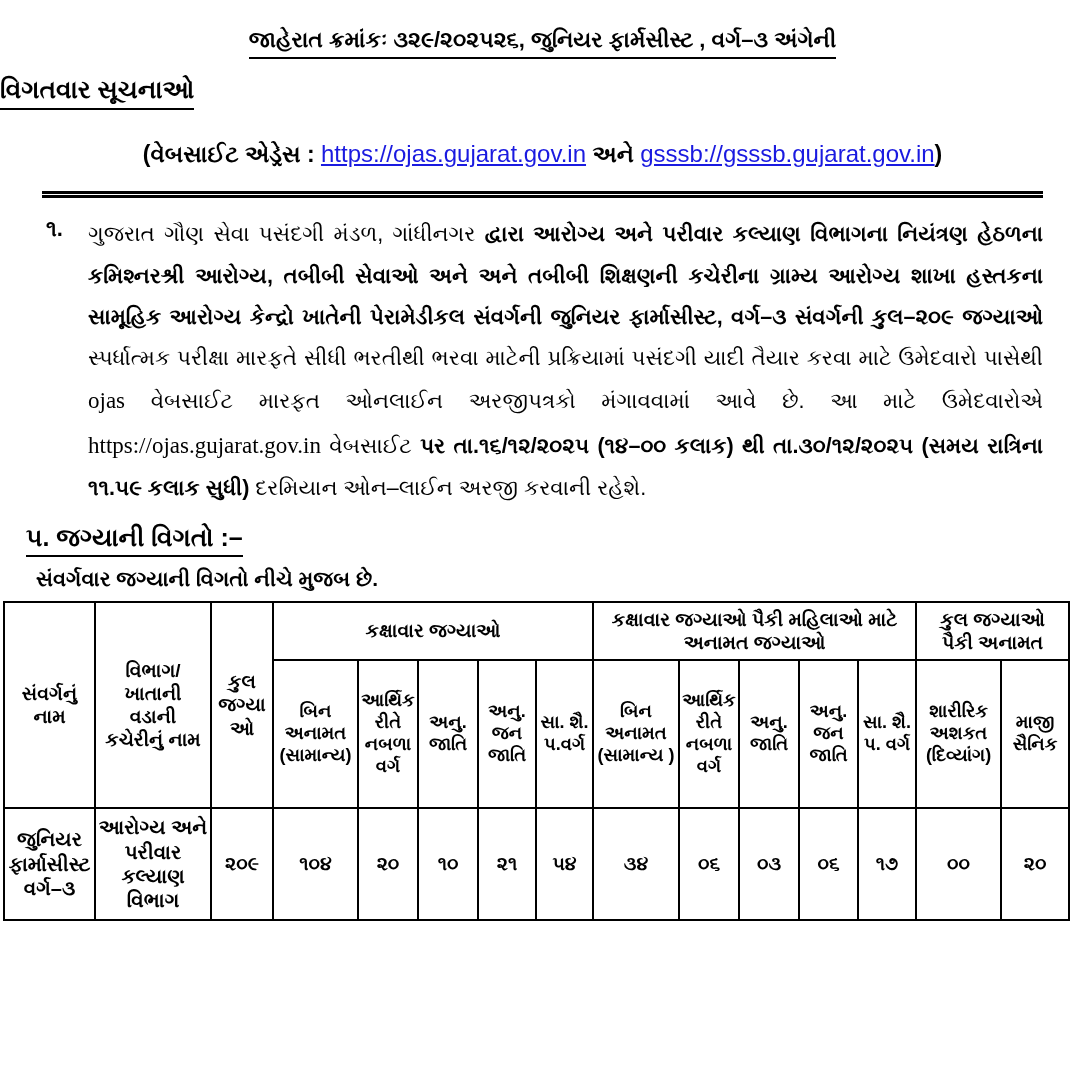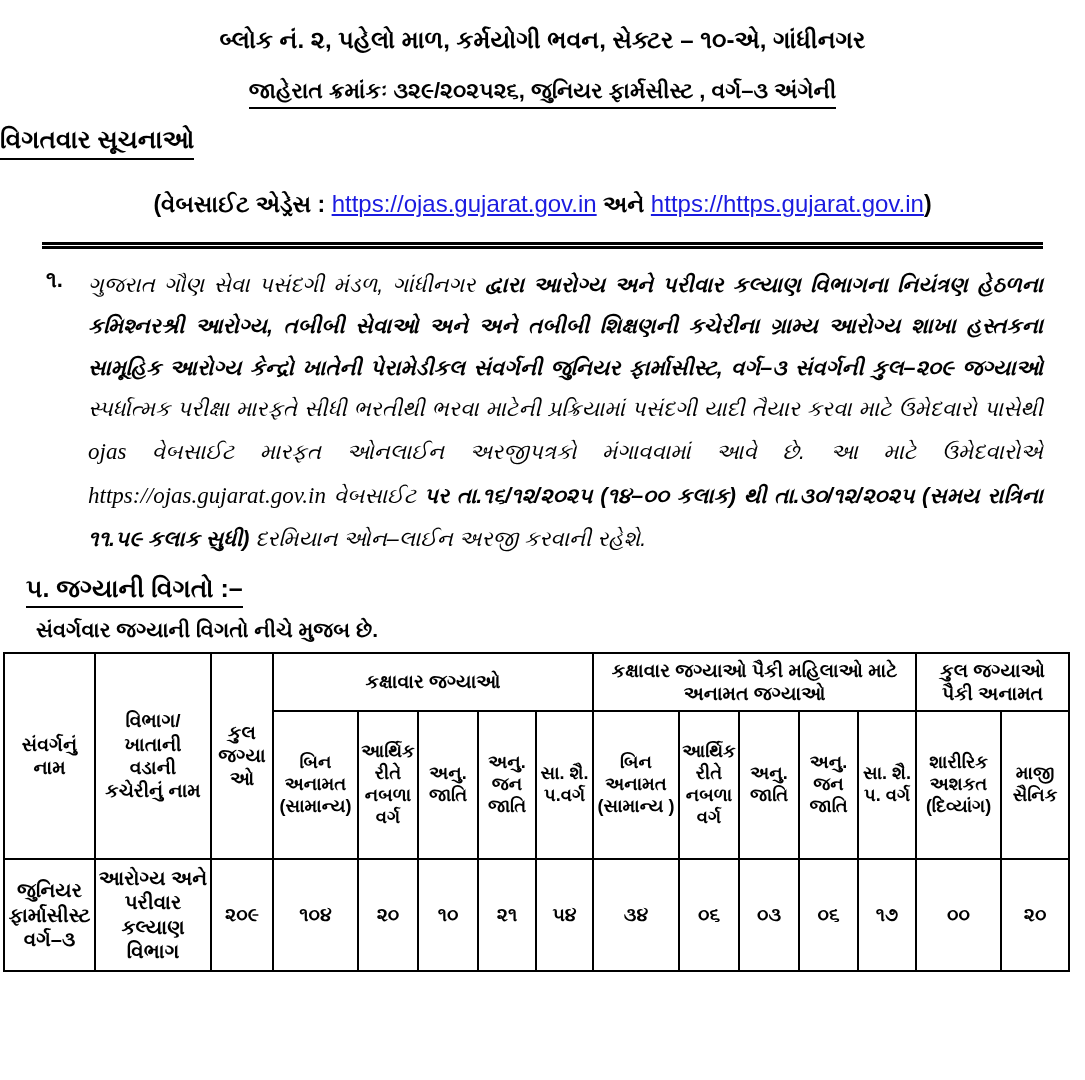--- a/index.html
+++ b/index.html
@@ -96,21 +96,20 @@
     width: 42px;
     flex: 0 0 42px;
     padding-top: 2px;
   }
   .para-body {
     flex: 1 1 auto;
     font-size: 21.5px;
     line-height: 1.92;
     text-align: justify;
     text-justify: inter-word;
-    font-style: italic;
   }
   .para-body b { font-weight: bold; }
   .para-body .lat {
     font-family: "Liberation Serif", "DejaVu Serif", serif;
     font-size: 23px;
   }
 
   
   .sec-head {
     margin: 14px 0 0 0;
@@ -170,32 +169,31 @@
   }
 </style>
 </head>
 <body>
 
 <div class="page">
 
   <div class="hdr-wrap">
 
 
-    <div class="title-addr">બ્લોક નં. ૨, પહેલો માળ, કર્મયોગી ભવન, સેક્ટર – ૧૦-એ,  ગાંધીનગર</div>
 
     <div class="title-advt">
       <span class="u">જાહેરાત ક્રમાંકઃ ૩૨૯/૨૦૨૫૨૬, જુનિયર ફાર્મસીસ્ટ , વર્ગ–૩ અંગેની</span>
     </div>
 
     <div class="title-advt-l2">
       <span class="u">વિગતવાર સૂચનાઓ</span>
     </div>
 
     <div class="web-line">
-      <span>(વેબસાઈટ એડ્રેસ : </span><span class="lnk">https://ojas.gujarat.gov.in</span><span> અને </span><span class="lnk">https://https.gujarat.gov.in</span><span>)</span>
+      <span>(વેબસાઈટ એડ્રેસ : </span><span class="lnk">https://ojas.gujarat.gov.in</span><span> અને </span><span class="lnk">gsssb://gsssb.gujarat.gov.in</span><span>)</span>
     </div>
 
     <div class="rule"></div>
   </div>
 
   <div class="para-block">
     <div class="para-num">૧.</div>
     <div class="para-body">
       <span>ગુજરાત ગૌણ સેવા પસંદગી મંડળ, ગાંધીનગર </span><b>દ્વારા આરોગ્ય અને પરીવાર કલ્યાણ વિભાગના નિયંત્રણ હેઠળના કમિશ્નરશ્રી આરોગ્ય, તબીબી સેવાઓ અને અને તબીબી શિક્ષણની કચેરીના ગ્રામ્ય આરોગ્ય શાખા હસ્તકના સામૂહિક આરોગ્ય કેન્દ્રો ખાતેની પેરામેડીકલ સંવર્ગની જુનિયર ફાર્માસીસ્ટ, વર્ગ–૩ સંવર્ગની કુલ–૨૦૯ જગ્યાઓ </b><span>સ્પર્ધાત્મક પરીક્ષા મારફતે સીધી ભરતીથી ભરવા માટેની પ્રક્રિયામાં પસંદગી યાદી તૈયાર કરવા માટે ઉમેદવારો પાસેથી </span><span class="lat">ojas</span><span> વેબસાઈટ મારફત ઓનલાઈન અરજીપત્રકો મંગાવવામાં આવે છે. આ માટે ઉમેદવારોએ </span><span class="lat">https://ojas.gujarat.gov.in</span><span> વેબસાઈટ </span><b>પર તા.૧૬/૧૨/૨૦૨૫ (૧૪–૦૦ કલાક) થી તા.૩૦/૧૨/૨૦૨૫ (સમય રાત્રિના ૧૧.૫૯ કલાક સુધી) </b><span>દરમિયાન ઓન–લાઈન અરજી કરવાની રહેશે.</span>
     </div>

